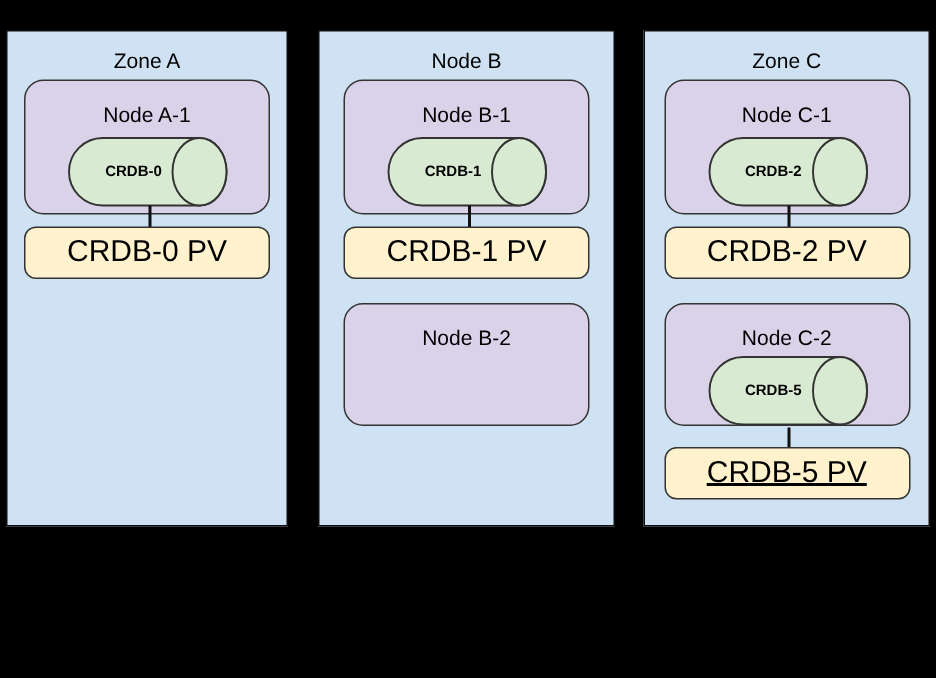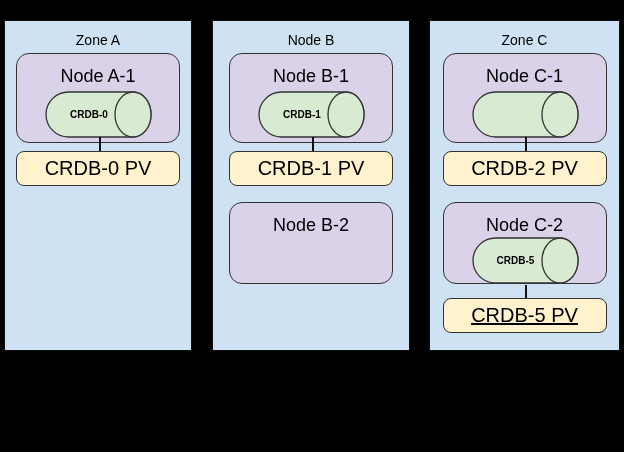--- a/index.html
+++ b/index.html
@@ -40,21 +40,21 @@
     background: var(--node-fill, #d9d2e9);
     border: 1.3px solid var(--shape-border, #333333);
     border-radius: 13px;
     box-sizing: border-box;
   }
   .node1 { top: 32px;  height: 90px; }
   .node2 { top: 181px; height: 82px; }
   .node-label {
     margin-top: 12px;
     text-align: center;
-    font-size: 18px;
+    font-size: 14px;
     line-height: 20px;
   }
   .cylinder {
     position: absolute;
     left: 28px;
     top: 37px;
     width: 107px;
     height: 47px;
     font-weight: bold;
   }
@@ -147,20 +147,21 @@
 
   <div class="zone zone-c">
     <div class="zone-title">Zone C</div>
     <div class="node node1">
       <div class="node-label">Node C-1</div>
       <div class="cylinder">
         <svg class="cyl-shape" width="107" height="47" viewBox="0 0 107 47">
           <path d="M 23.5 1 L 88 1 A 18 22.5 0 0 1 88 46 L 23.5 46 A 22.5 22.5 0 0 1 23.5 1 Z"></path>
           <ellipse cx="88" cy="23.5" rx="18" ry="22.5"></ellipse>
         </svg>
+        <div class="cyl-label">CRDB-2</div>
       </div>
     </div>
     <div class="connector conn1"></div>
     <div class="pv pv1">
       <span>CRDB-2 PV</span>
     </div>
     <div class="node node2">
       <div class="node-label">Node C-2</div>
       <div class="cylinder">
         <svg class="cyl-shape" width="107" height="47" viewBox="0 0 107 47">

